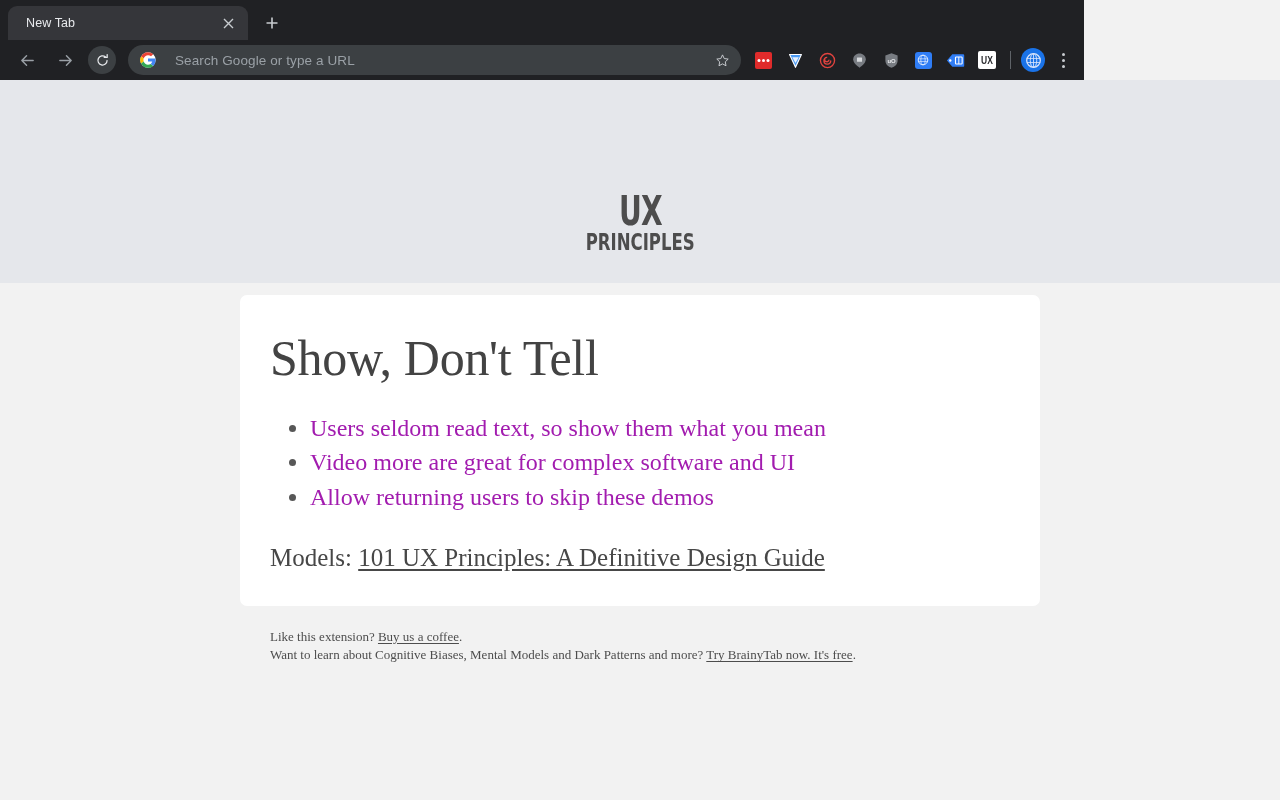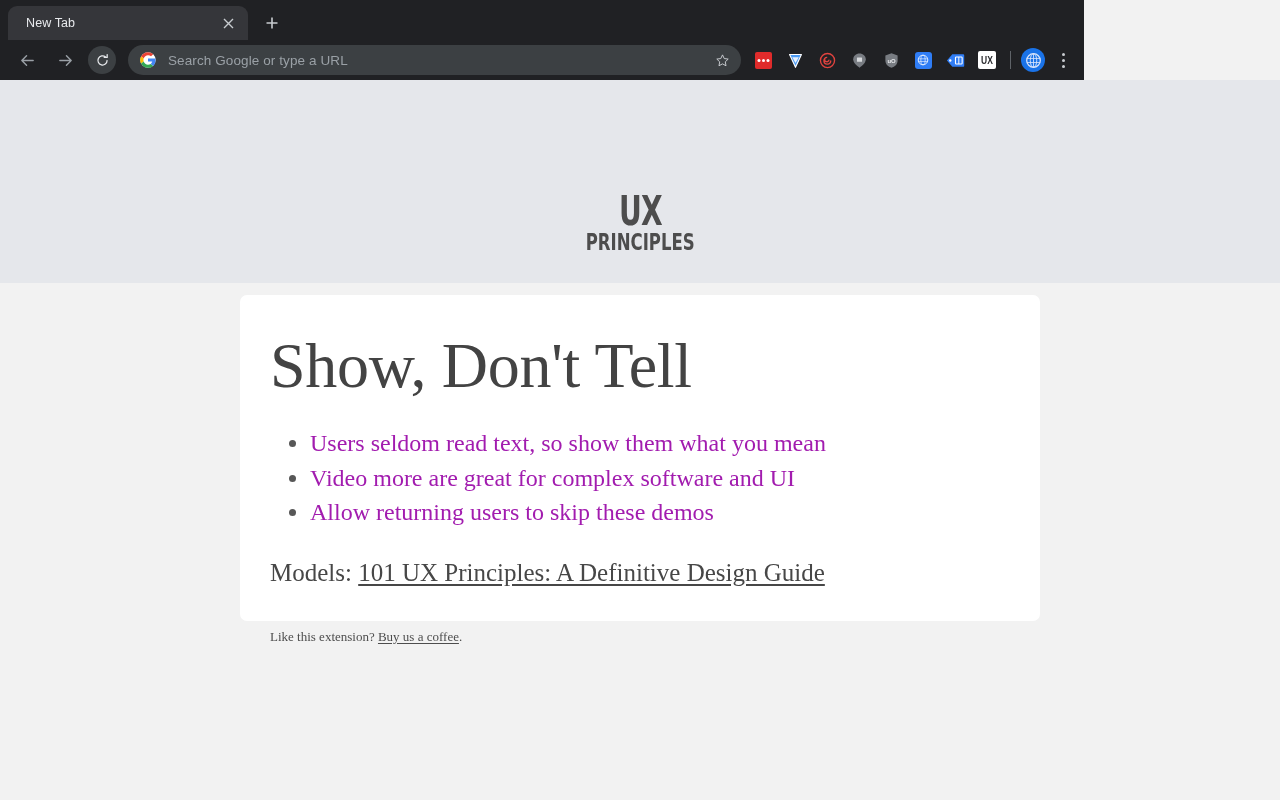--- a/index.html
+++ b/index.html
@@ -55,21 +55,21 @@
   }
   .nav-btn.reload { background: #3c4043; color: #e8eaed; width: 28px; height: 28px; }
 
   .omnibox {
     flex: 1; height: 30px; margin-left: 8px; margin-right: 6px;
     background: #3c4043; border-radius: 16px;
     display: flex; align-items: center; padding: 0 4px 0 12px;
   }
   .g-logo { width: 16px; height: 16px; flex: 0 0 16px; }
   .omnibox-text {
-    flex: 1; margin-left: 12px; color: #9aa0a6;
+    flex: 1; margin-left: 19px; color: #9aa0a6;
     font-size: 13.5px; letter-spacing: .1px; white-space: nowrap;
   }
   .star-btn {
     width: 26px; height: 26px; margin-right: 2px;
     display: flex; align-items: center; justify-content: center;
     color: #c8ccd0;
   }
 
   .ext-bar { display: flex; align-items: center; gap: 0; }
   .ext {
@@ -122,21 +122,21 @@
 
   .card {
     position: absolute; top: 215px; left: 240px;
     width: 800px; min-height: 281px;
     background: #ffffff; border-radius: 7px;
     padding: 36px 30px 34px 30px;
     z-index: 3;
   }
   .card-title {
     font-family: "Liberation Serif", "DejaVu Serif", serif;
-    font-size: 64px; font-weight: normal;
+    font-size: 50px; font-weight: normal;
     color: #434343; line-height: 1.1;
     letter-spacing: -0.3px;
   }
   .bullets {
     margin-top: 26px; padding-left: 40px;
     list-style: disc;
   }
   .bullets li {
     font-family: "Liberation Serif", "DejaVu Serif", serif;
     font-size: 24px; color: #a21caf;
@@ -317,14 +317,15 @@
       <li>Users seldom read text, so show them what you mean</li>
       <li>Video more are great for complex software and UI</li>
       <li>Allow returning users to skip these demos</li>
     </ul>
 
     <p class="source"><span>Models: </span><a href="#">101 UX Principles: A Definitive Design Guide</a></p>
   </div>
 
   <div class="footer">
     <div><span>Like this extension? </span><a href="#">Buy us a coffee</a><span>.</span></div>
+    <div><span>Want to learn about Cognitive Biases, Mental Models and Dark Patterns and more? </span><a href="#">Try BrainyTab now. It's free</a><span>.</span></div>
   </div>
 </div>
 
 </body></html>

